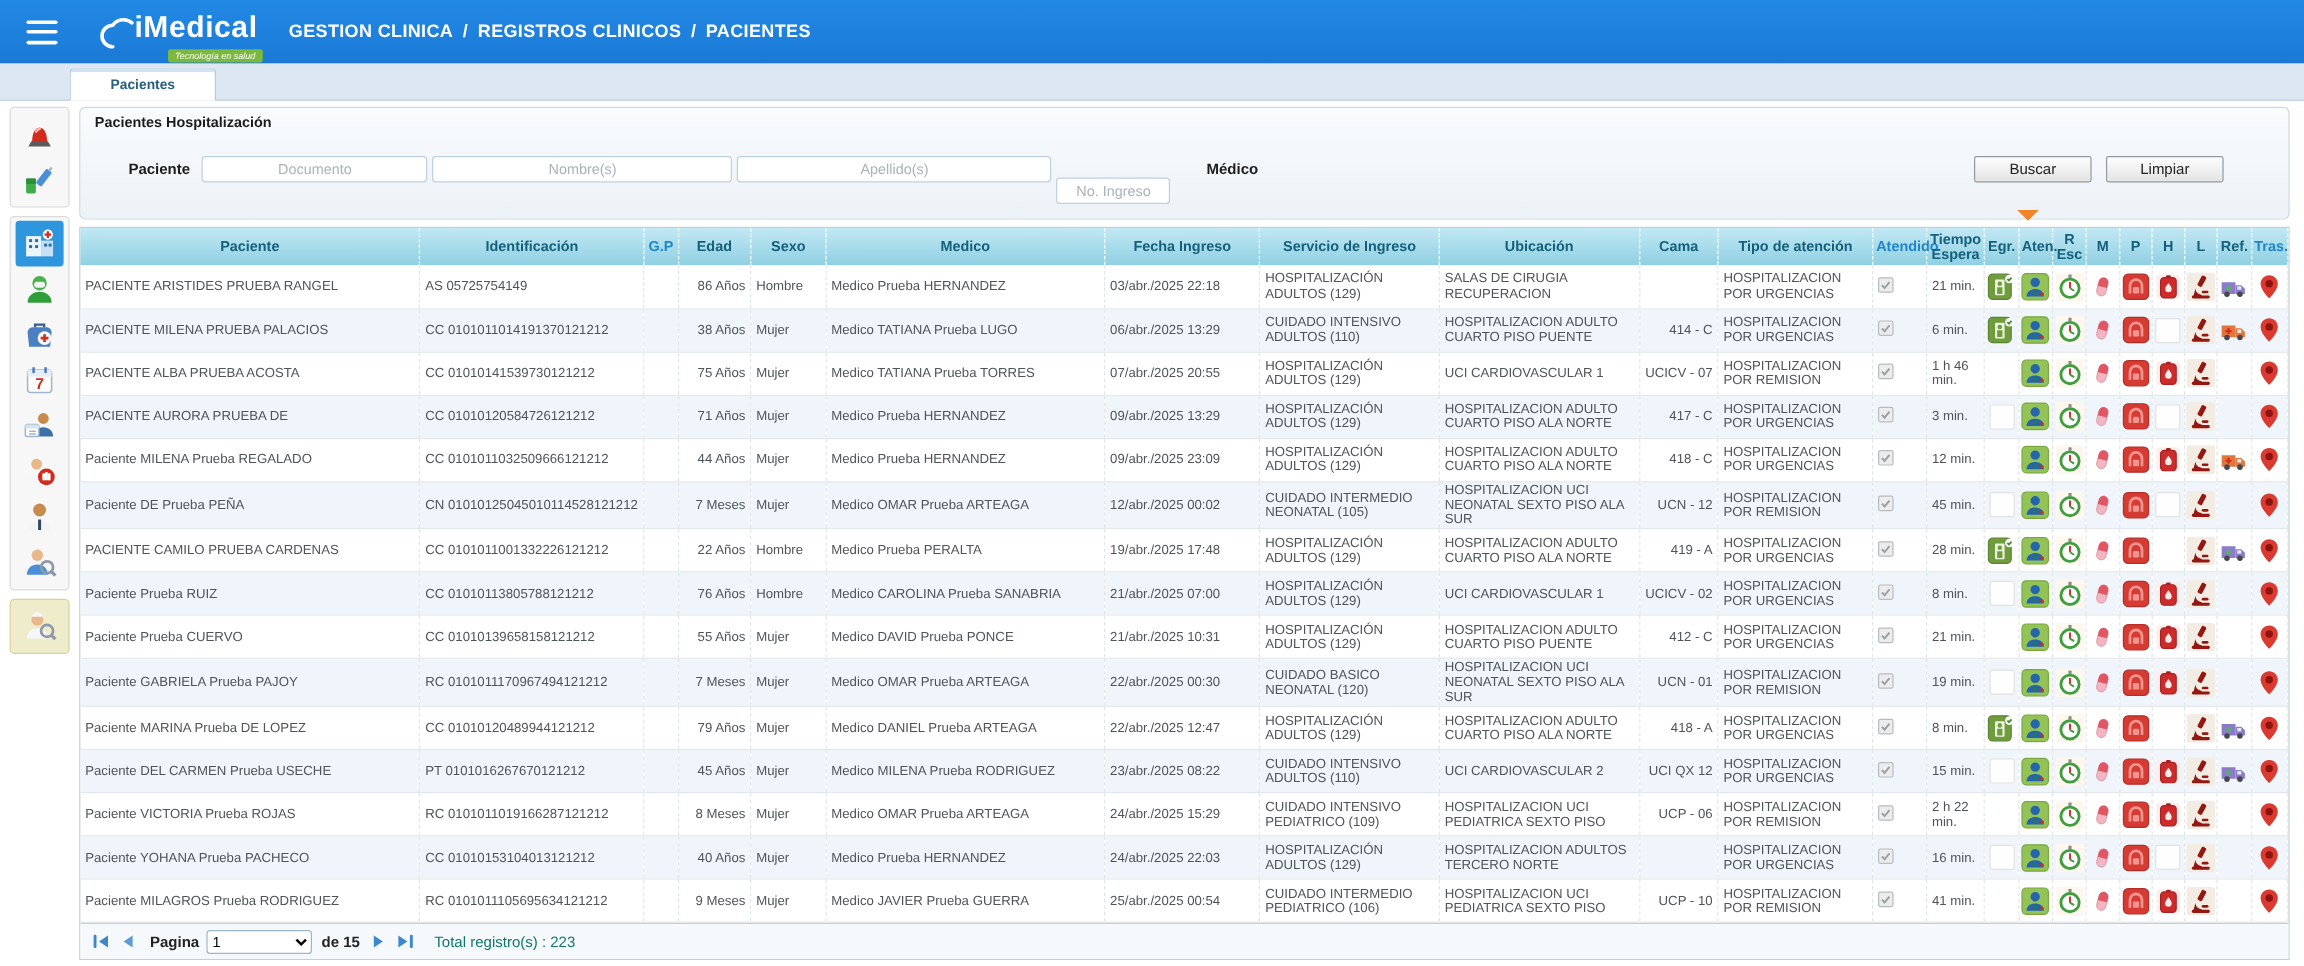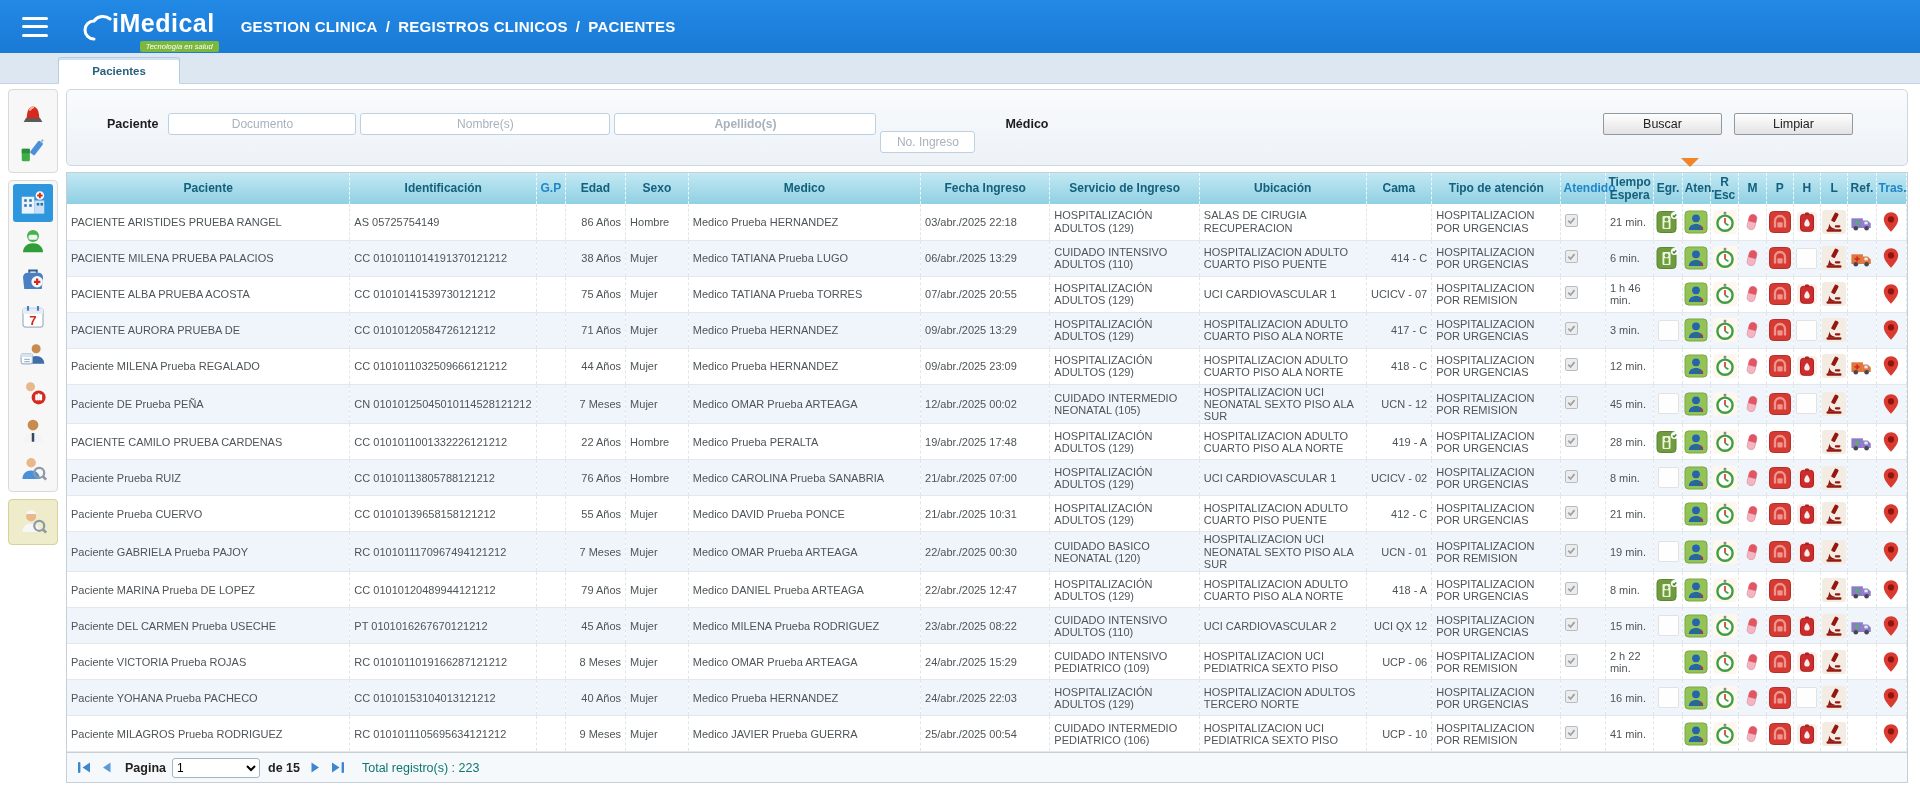--- a/index.html
+++ b/index.html
@@ -41,27 +41,27 @@
   .form-panel { border:1px solid #ccd7e2; border-radius:5px; background:linear-gradient(#f9fbfd,#edf2f7);
                 padding:5px 12px 12px 12px; position:relative; margin-bottom:6px; }
   .form-title { font-size:12px; font-weight:bold; color:#1c1c1c; margin-bottom:3px; }
   .form-row { display:flex; align-items:center; }
   .lbl { font-size:12.5px; font-weight:bold; color:#1c1c1c; }
   .lbl.paciente { margin:0 10px 0 28px; }
   .lbl.medico { margin:0 12px 0 26px; }
   .f-input { height:22px; border:1px solid #bdd1e1; border-radius:3px; background:#fff; text-align:center;
              font-size:12px; color:#333; margin-right:4px; font-family:"Liberation Sans",sans-serif; }
   .f-input::placeholder { color:#a8b2bb; opacity:1; }
-  .in-doc { width:188px; } .in-nom { width:250px; } .in-ape { width:262px;font-weight:bold; } .in-ing { width:95px;margin-top:36px; }
+  .in-doc { width:188px; } .in-nom { width:250px; } .in-ape { width:262px; } .in-ing { width:95px;margin-top:36px; }
   .f-select { width:404px; height:22px; background:#fff; border:1px solid #b5c6d6; border-radius:2px;
               display:flex; align-items:center; justify-content:space-between; cursor:pointer; }
   .f-select .sel-text { font-size:12px; font-style:italic; color:#8a9299; padding-left:8px; }
   .sel-btn { width:21px; height:100%; background:#e3edf8; border-left:1px solid #b5c6d6; display:flex; align-items:center; justify-content:center; }
   .sel-caret { width:0; height:0; border-left:5px solid transparent; border-right:5px solid transparent; border-top:6px solid #25425e; }
-  .btn { width:119px; height:22px; font-size:12.5px; color:#222; background:linear-gradient(#fefefe,#e3e3e3);
+  .btn { width:98px; height:22px; font-size:12.5px; color:#222; background:linear-gradient(#fefefe,#e3e3e3);
          border:1px solid #8f999f; border-radius:2px; cursor:pointer; font-family:"Liberation Sans",sans-serif; }
   .btn-buscar { margin-left:auto; }
   .btn-limpiar { margin-left:12px; margin-right:42px; }
   .orange-caret { position:absolute; right:208px; bottom:-2px; width:0; height:0; cursor:pointer;
                   border-left:9px solid transparent; border-right:9px solid transparent; border-top:9px solid #f08427; }
 
   
   .table-panel { border:1px solid #c6ced6; background:#fff; }
   table { width:100%; border-collapse:collapse; table-layout:fixed; }
   thead th { height:31px; background:linear-gradient(#c2e8f3,#8fd0e3); color:#14607c; font-size:12px; font-weight:bold;
@@ -247,20 +247,21 @@
               <line x1="19.8" y1="17.8" x2="22.5" y2="20.5" stroke="#8d99a6" stroke-width="2.2"></line>
             </svg>
           </span>
         </div>
       </div>
     </div>
 
   <div class="content">
 
     <div class="form-panel">
+      <div class="form-title">Pacientes Hospitalización</div>
       <div class="form-row">
         <span class="lbl paciente">Paciente</span>
         <input class="f-input in-doc" placeholder="Documento" style="">
         <input class="f-input in-nom" placeholder="Nombre(s)" style="">
         <input class="f-input in-ape" placeholder="Apellido(s)" style="">
         <input class="f-input in-ing" placeholder="No. Ingreso" style="">
         <span class="lbl medico">Médico</span>
         <button class="btn btn-buscar">Buscar</button>
         <button class="btn btn-limpiar">Limpiar</button>
       </div>

